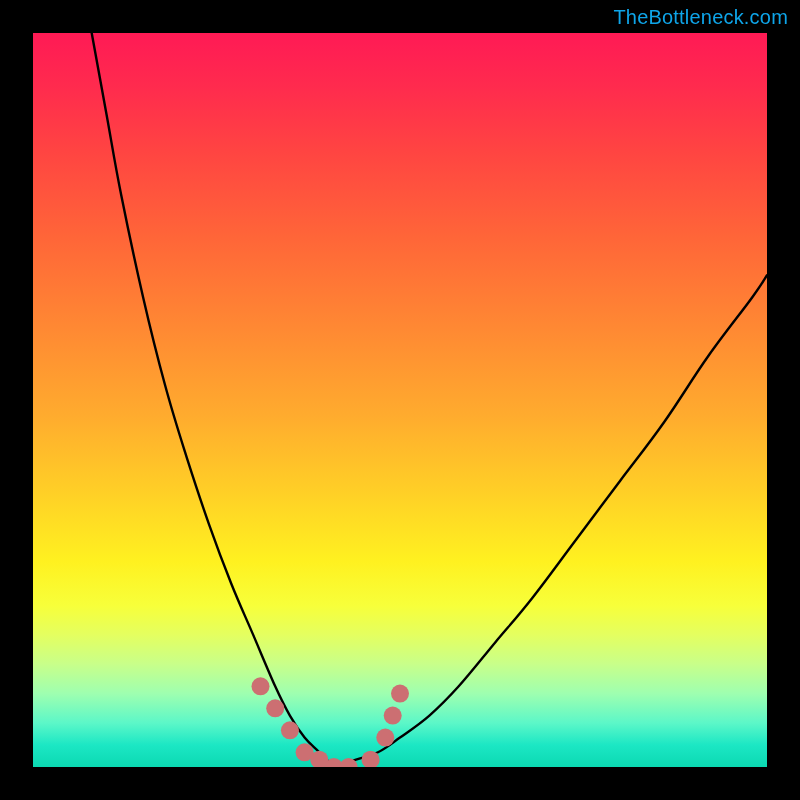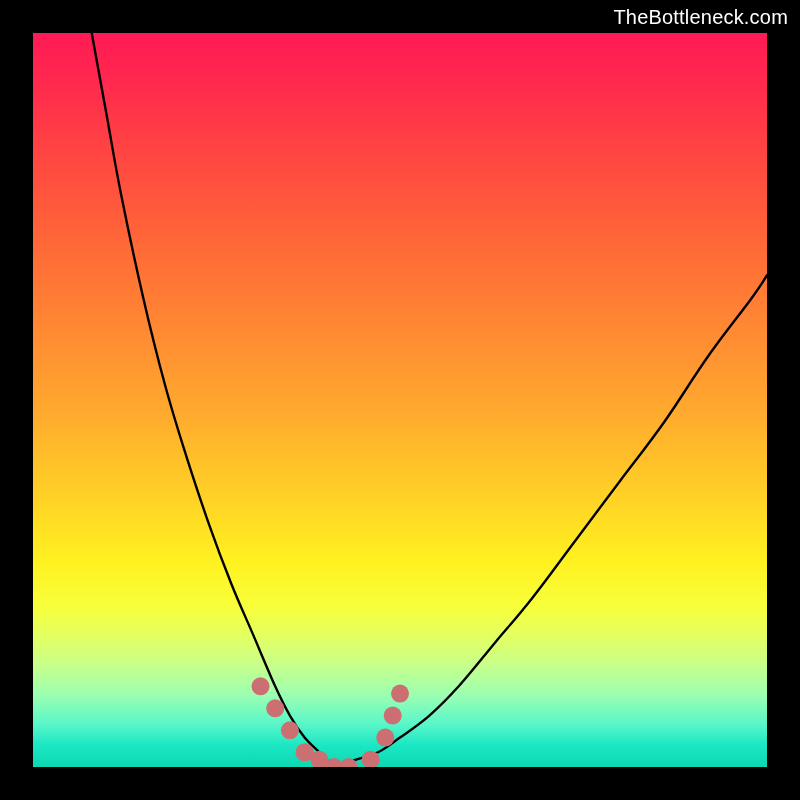--- a/index.html
+++ b/index.html
@@ -45,21 +45,21 @@
     position: absolute;
     left: 0;
     top: 0;
     width: 734px;
     height: 734px;
   }
   .watermark {
     position: absolute;
     top: 6px;
     right: 12px;
-    color: #ffffff;
+    color: #0ea5e9;
     font-size: 20px;
     font-weight: 500;
     letter-spacing: 0.2px;
     user-select: none;
   }
 </style>
 </head>
 <body>
 
 <div class="stage">

